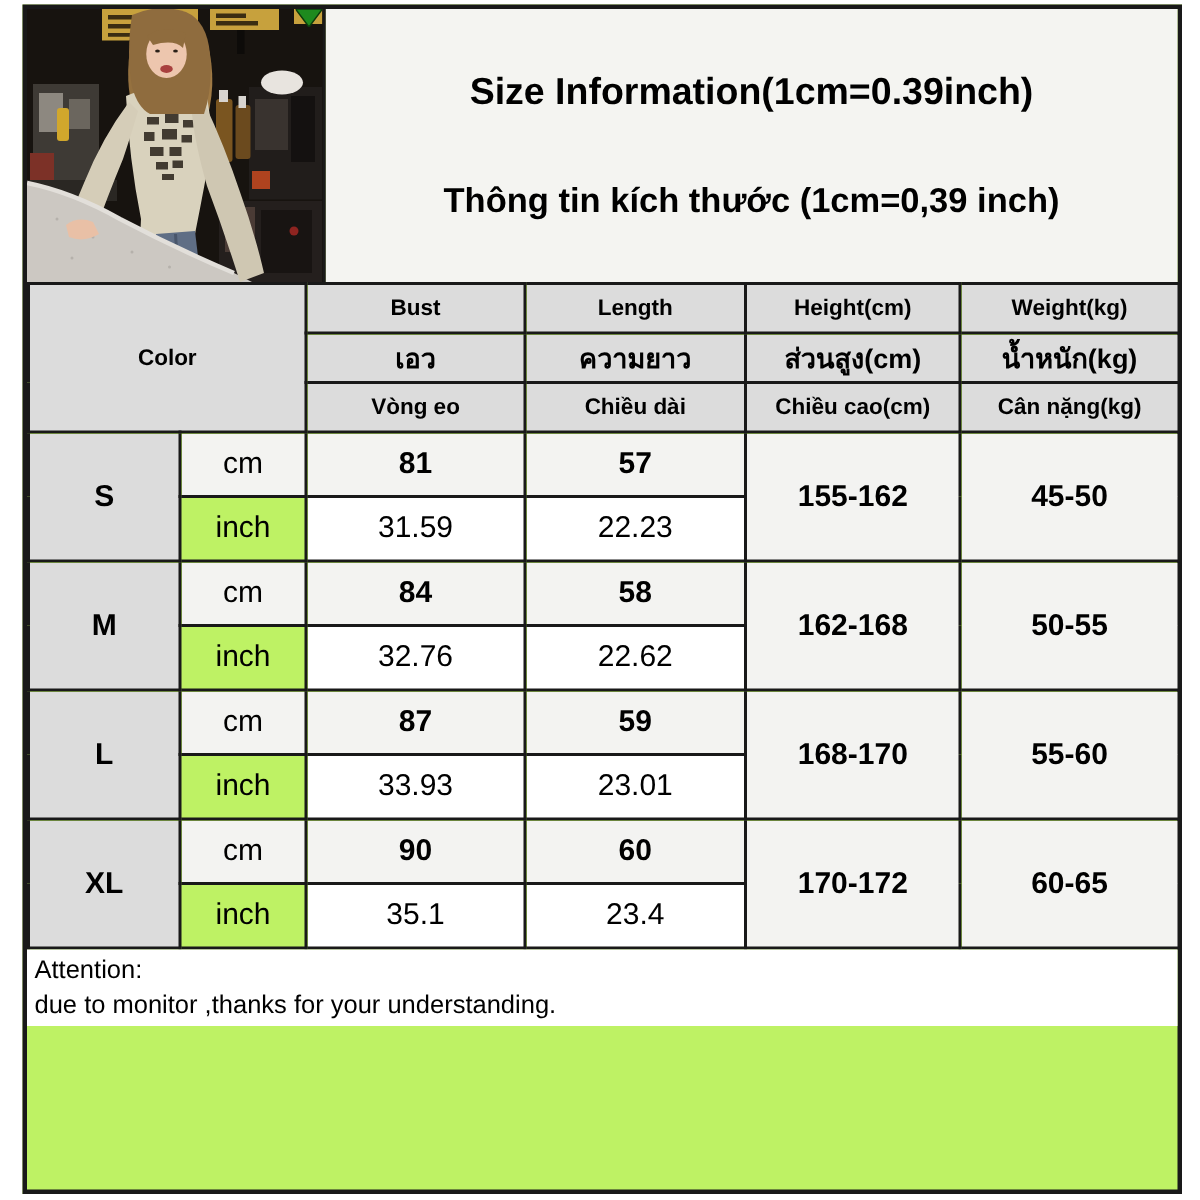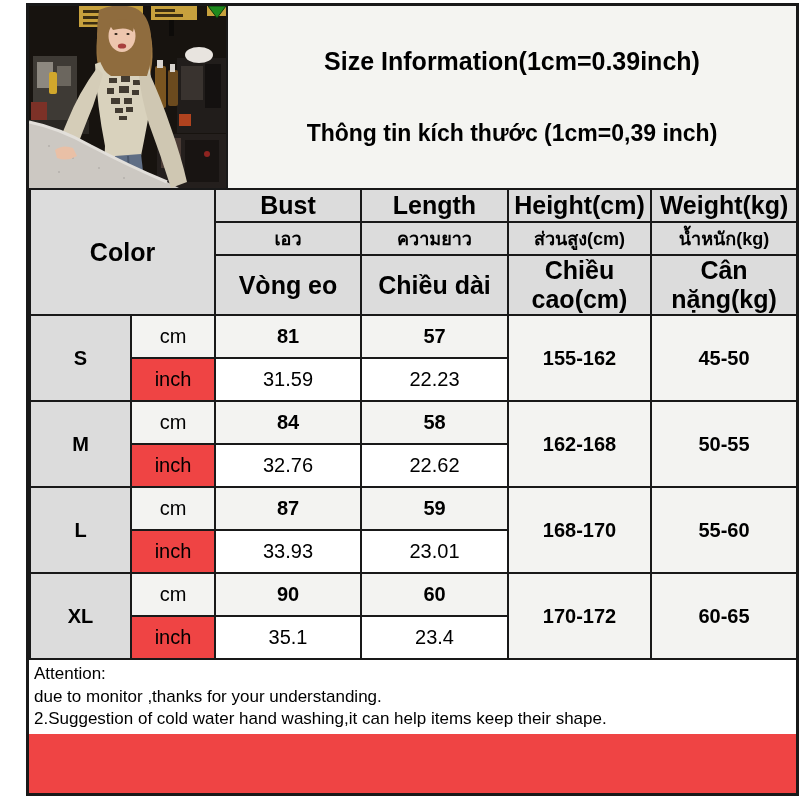--- a/index.html
+++ b/index.html
@@ -1,30 +1,30 @@
 <!DOCTYPE html>
 <html><head>
 <meta charset="utf-8">
 <style>
   html,body{margin:0;padding:0;background:#ffffff;}
   body{width:800px;height:800px;position:relative;font-family:"Liberation Sans",sans-serif;color:#000;}
-  .page{position:absolute;left:26px;top:3px;width:767px;height:787px;border:3px solid #191919;background:#ef4444;box-sizing:content-box;}
+  .page{position:absolute;left:15px;top:3px;width:767px;height:787px;border:3px solid #191919;background:#bef264;box-sizing:content-box;}
   
   .top{display:flex;height:182px;}
   .photo-cell{position:relative;flex:0 0 197px;width:197px;border-right:2px solid #191919;overflow:hidden;background:#17130f;}
   .photo-cell svg.scene{display:block;width:100%;height:100%;}
   .corner-flag{position:absolute;top:0;right:0;}
   .title-cell{flex:1;background:#f4f4f1;display:flex;flex-direction:column;justify-content:center;align-items:center;gap:8px;}
   .t-en{font-size:25px;font-weight:bold;letter-spacing:0;}
   .t-th{font-size:22px;font-weight:bold;}
   .t-vi{font-size:23px;font-weight:bold;margin-top:36px;}
   
   table.size-table{border-collapse:collapse;table-layout:fixed;width:767px;}
   table.size-table td{border:2px solid #191919;text-align:center;vertical-align:middle;padding:0;overflow:hidden;}
-  tr.hdr td{height:31px;background:#dcdcdc;font-weight:bold;font-size:25px;}
+  tr.hdr td{height:31px;background:#dcdcdc;font-weight:bold;font-size:15px;}
   tr.hdr.th-row td{font-size:18px;}
   td.size-hdr{background:#dcdcdc;font-size:34px;font-weight:bold;}
   tr.data td{height:41px;font-size:20px;}
   td.size-letter{background:#dcdcdc;font-weight:bold;font-size:21px;}
   td.unit{font-weight:normal;font-size:18px;}
   td.shaded{background:#f3f3f1;}
   td.val-cm{background:#f3f3f1;font-weight:bold;}
   td.val-inch{background:#ffffff;font-weight:normal;}
   td.range{background:#f3f3f1;font-weight:bold;font-size:19px;}
   
@@ -213,16 +213,15 @@
         <td class="unit">inch</td>
         <td class="val-inch">35.1</td>
         <td class="val-inch">23.4</td>
       </tr>
     </tbody>
   </table>
 
   <div class="attention">
     <div>Attention:</div>
     <div>due to monitor ,thanks for your understanding.</div>
-    <div>2.Suggestion of cold water hand washing,it can help items keep their shape.</div>
   </div>
 
 </div>
 
 </body></html>

